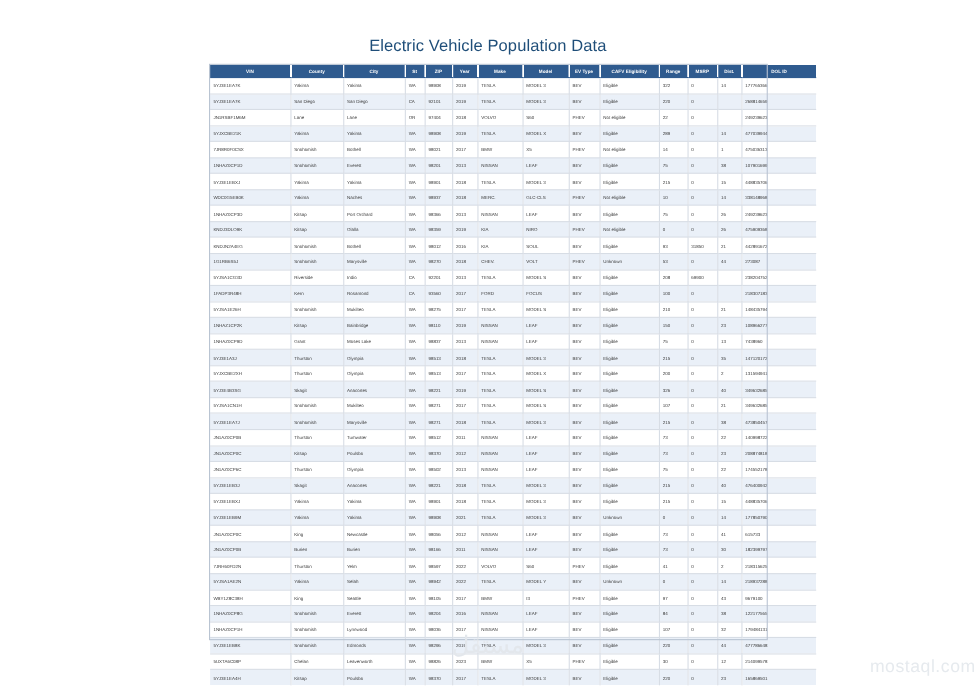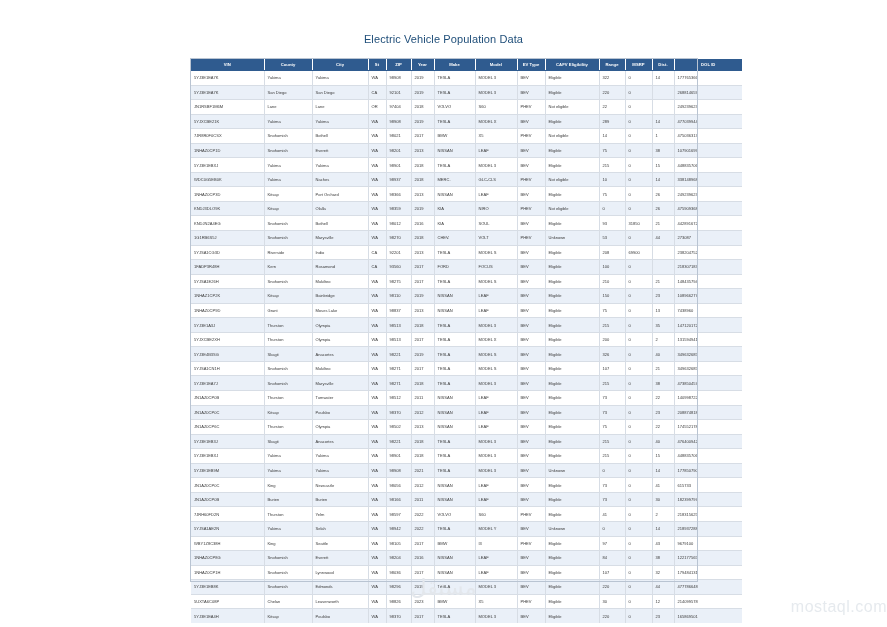--- a/index.html
+++ b/index.html
@@ -19,21 +19,21 @@
     height: 627px;
     position: relative;
     background: #ffffff;
   }
   .page-title {
     position: absolute;
     top: 33px;
     left: 0;
     width: 887px;
     text-align: center;
-    font-size: 11px;
+    font-size: 15px;
     font-weight: 400;
     color: #1f4e79;
     letter-spacing: 0.1px;
     font-family: "Liberation Sans", sans-serif;
   }
   .table-wrap {
     position: absolute;
     left: 191px;
     top: 59px;
     width: 506px;

